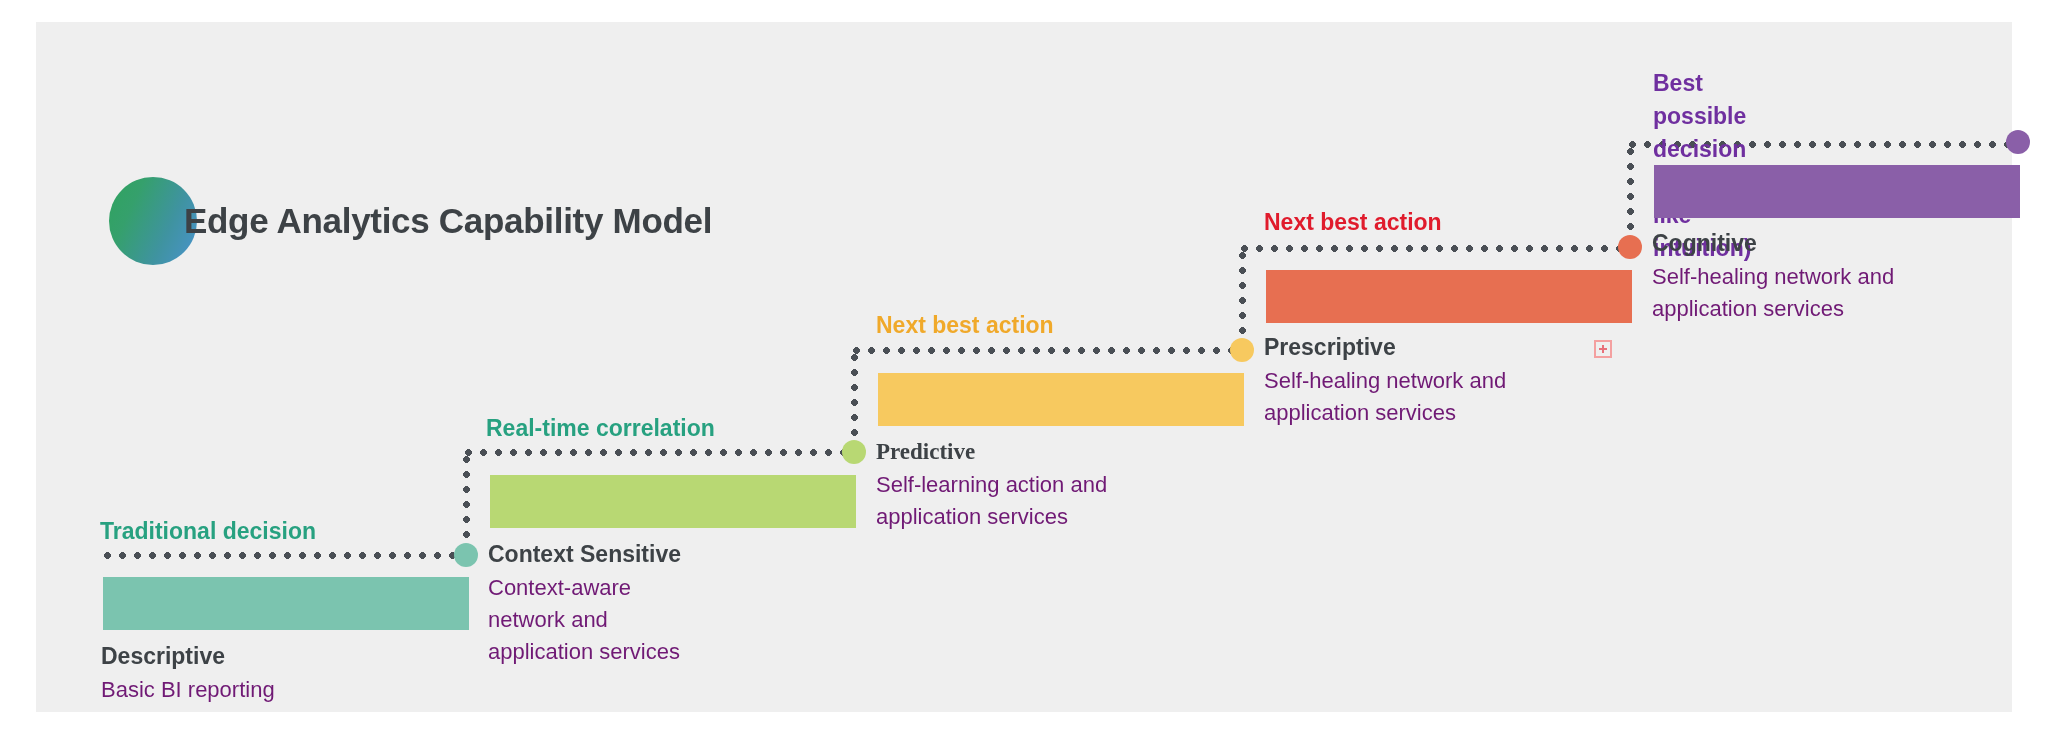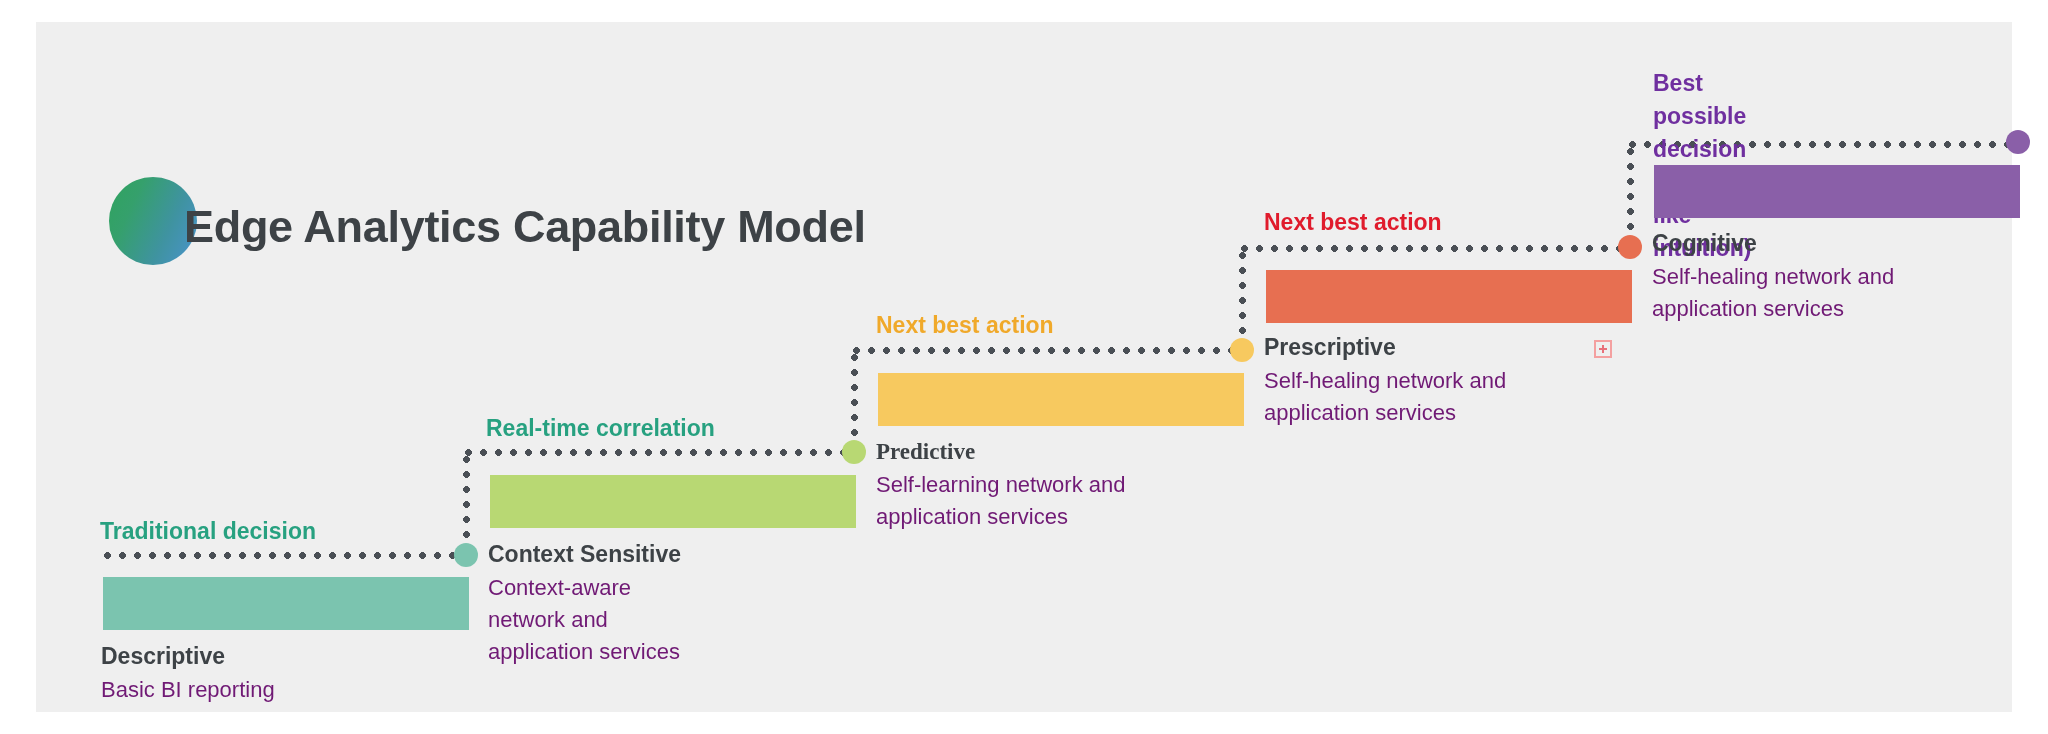--- a/index.html
+++ b/index.html
@@ -5,21 +5,21 @@
   html,body{margin:0;padding:0;background:#ffffff;}
   body{width:2048px;height:734px;font-family:"Liberation Sans",sans-serif;overflow:hidden;}
 
   #canvas{position:absolute;left:36px;top:22px;width:1976px;height:690px;background:#efefef;}
 
   
   #title-lockup{position:absolute;left:73px;top:155px;height:90px;}
   #title-circle{position:absolute;left:0;top:0;width:88px;height:88px;border-radius:50%;
     background:linear-gradient(115deg,#2fa35e 0%,#35a06c 28%,#3f93a0 65%,#4a93cf 100%);}
   #title-text{position:absolute;left:75px;top:24px;white-space:nowrap;
-    font-size:45px;font-weight:bold;color:#3d4246;letter-spacing:-0.3px;}
+    font-size:35px;font-weight:bold;color:#3d4246;letter-spacing:-0.3px;}
 
   
   .step{position:absolute;}
   .kicker{position:absolute;white-space:nowrap;font-size:23px;font-weight:bold;line-height:30px;}
   .bar{position:absolute;width:366px;height:53px;}
   .term{position:absolute;white-space:nowrap;font-size:23px;font-weight:bold;color:#3d4246;line-height:29px;}
   .desc{position:absolute;font-size:22px;color:#701a75;line-height:32px;}
 
   
   .hdots{position:absolute;height:7px;
@@ -79,21 +79,21 @@
     <div class="desc" style="left:452px;top:550px;width:300px;white-space:pre-line;">Context-aware
 network and
 application services</div>
   </div>
 
   <div class="step">
     <div class="kicker" style="left:840px;top:288px;color:#f0a92a;">Next best action</div>
     <div class="bar" style="left:842px;top:351px;background:#f7c95f;"></div>
     <div class="node" style="left:1194px;top:316px;background:#f7c95f;"></div>
     <div class="term" style="left:840px;top:415px;font-family:Liberation Serif, serif;">Predictive</div>
-    <div class="desc" style="left:840px;top:447px;width:360px;white-space:pre-line;">Self-learning network and
+    <div class="desc" style="left:840px;top:447px;width:360px;white-space:pre-line;">Self-learning action and
 application services</div>
   </div>
 
   <div class="step">
     <div class="kicker" style="left:1228px;top:185px;color:#e01b2c;">Next best action</div>
     <div class="bar" style="left:1230px;top:248px;background:#e76f51;"></div>
     <div class="node" style="left:1582px;top:213px;background:#e76f51;"></div>
     <div class="term" style="left:1228px;top:311px;">Prescriptive</div>
     <div class="desc" style="left:1228px;top:343px;width:360px;white-space:pre-line;">Self-healing network and
 application services</div>

